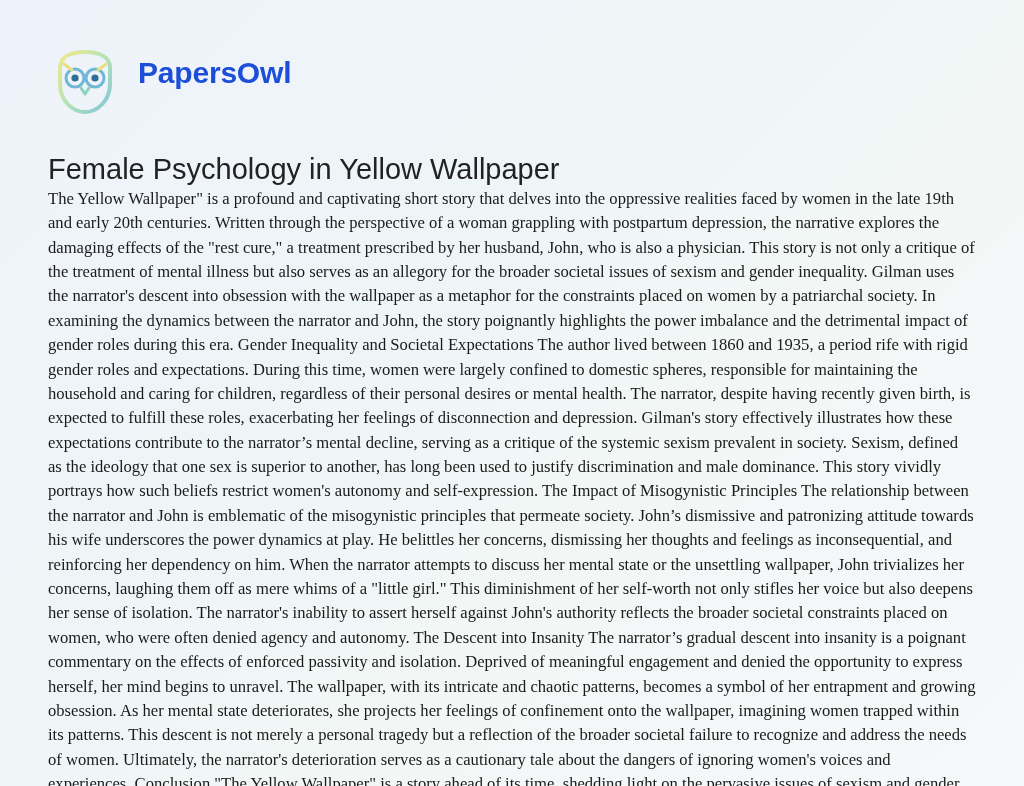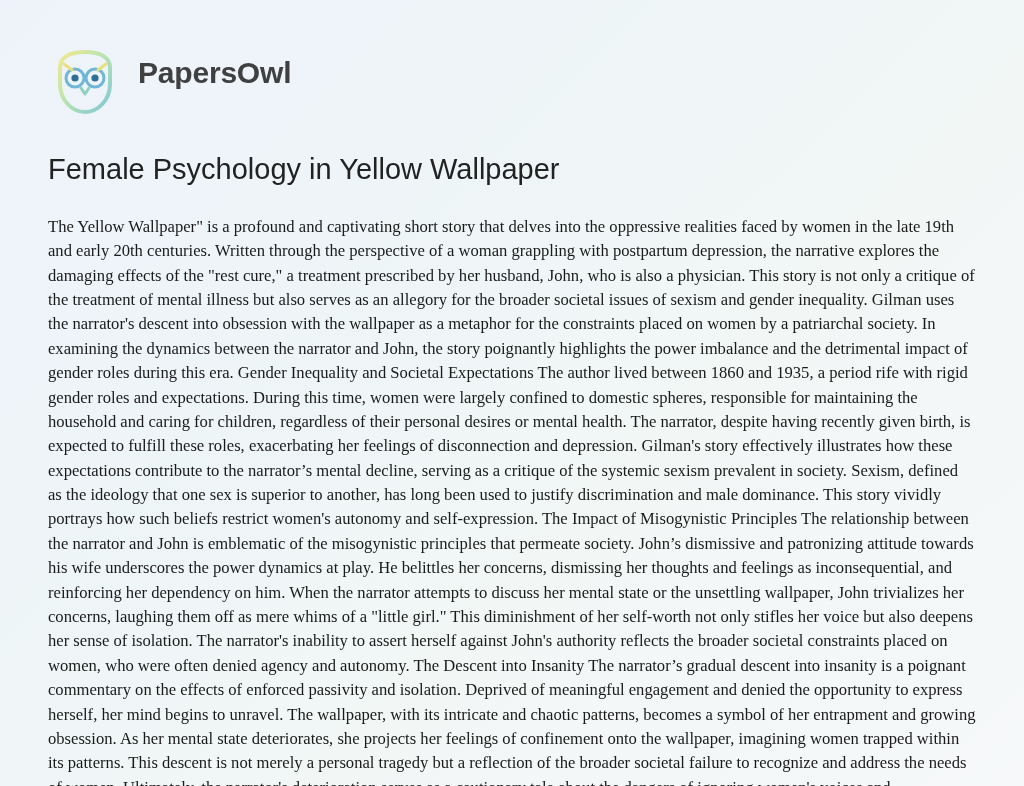--- a/index.html
+++ b/index.html
@@ -34,40 +34,40 @@
     margin-top: 8px;
   }
   .logo-mark svg { display: block; }
   .brand-block {
     padding-top: 16px;
   }
   .brand-name {
     font-family: "Liberation Sans", sans-serif;
     font-size: 30px;
     font-weight: bold;
-    color: #404040;
+    color: #1d4ed8;
     letter-spacing: -0.2px;
     line-height: 1.1;
     text-align: right;
   }
   .brand-url {
     font-family: "Liberation Sans", sans-serif;
     font-size: 17px;
     color: #9fb8cf;
     line-height: 1.35;
     margin-top: 6px;
     max-width: 770px;
     word-break: break-all;
   }
   .doc-title {
     font-family: "Liberation Sans", sans-serif;
     font-weight: normal;
     font-size: 29px;
     color: #222222;
-    margin: 34px 0 28px 0;
+    margin: 34px 0 0 0;
     line-height: 1.2;
   }
   .doc-body {
     font-family: "Liberation Serif", serif;
     font-size: 16.6px;
     line-height: 1.47;
     color: #1a1a1a;
     text-align: left;
     max-width: 930px;
   }

